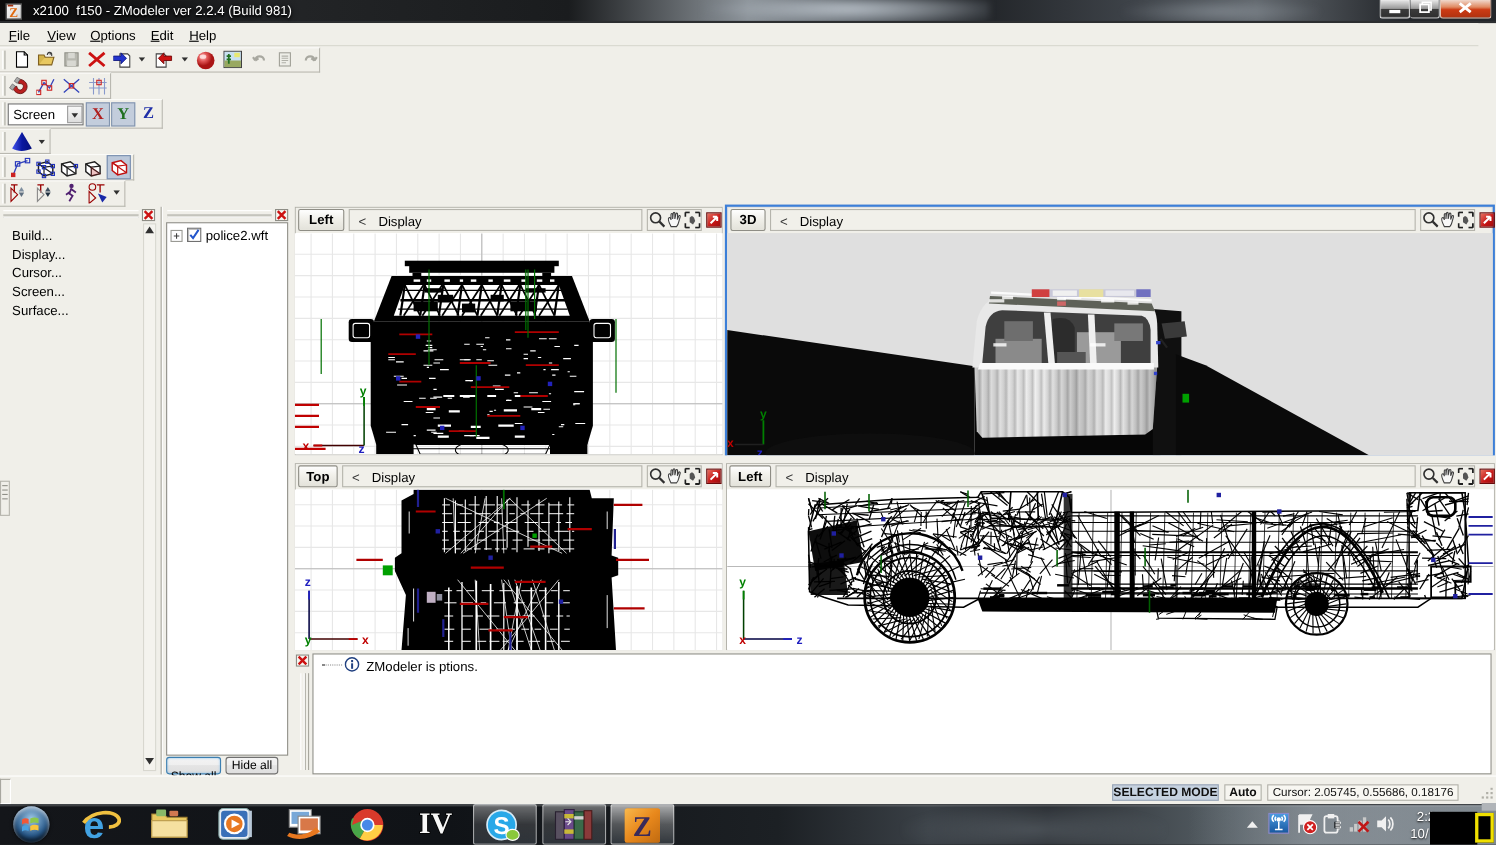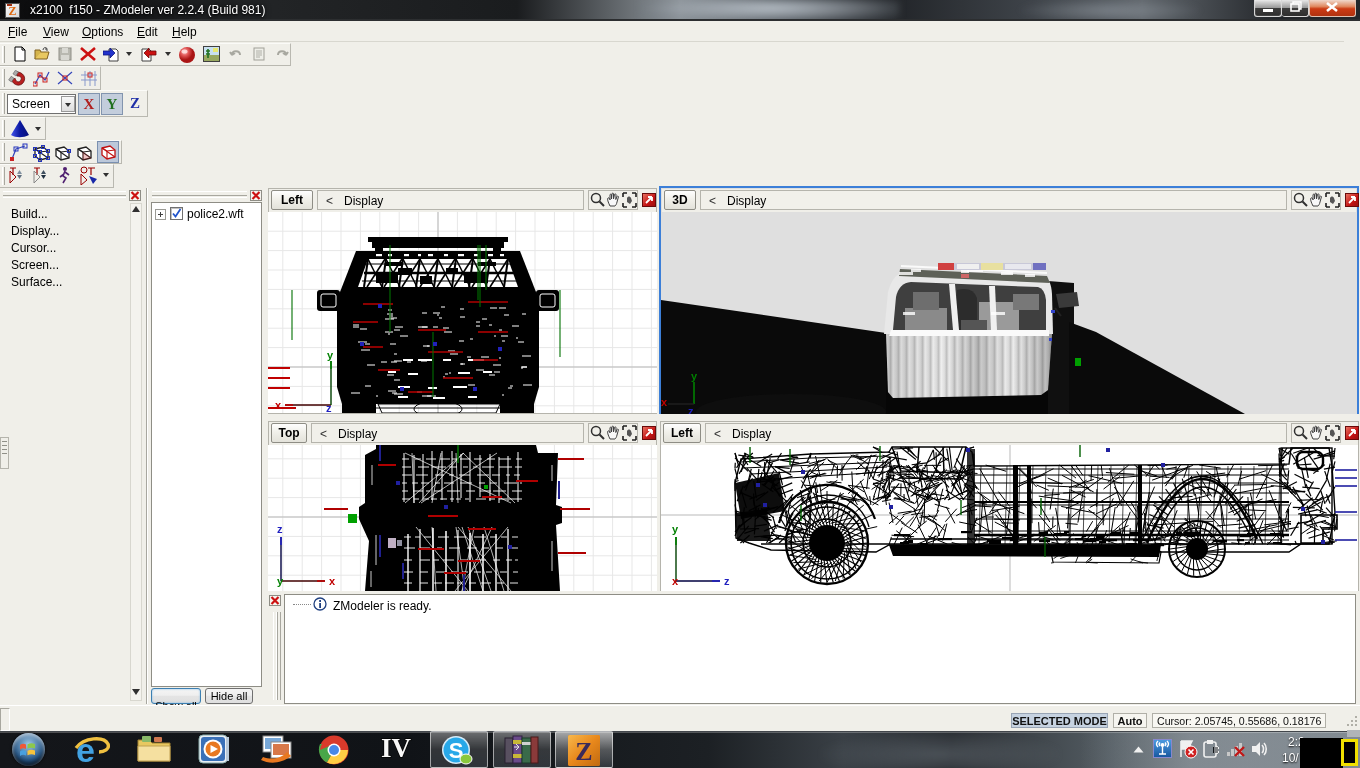--- a/index.html
+++ b/index.html
@@ -1936,21 +1936,21 @@
 <div class="abs" style="left:276px;top:612px;width:5px;height:88px;border-left:1px solid #fff;border-right:1px solid #a8a79f"></div>
 <div class="abs" style="left:284px;top:594px;width:1072px;height:110px;background:#fff;border:1px solid #8e8d85">
     <div style="position:absolute;left:8px;top:9px;width:18px;border-top:1px dotted #888"></div>
     <div style="position:absolute;left:28px;top:2px">
       <svg width="15" height="15" viewBox="0 0 15 15" style="">
         <circle cx="7" cy="7" r="6" fill="#fff" stroke="#204080" stroke-width="1.3"></circle>
         <rect x="6.2" y="3" width="1.8" height="2" fill="#204080"></rect>
         <rect x="6.2" y="6" width="1.8" height="5" fill="#204080"></rect>
       </svg>
     </div>
-    <div style="position:absolute;left:48px;top:4px;font-size:12px;color:#000">ZModeler is ready.</div>
+    <div style="position:absolute;left:48px;top:4px;font-size:12px;color:#000">ZModeler is ptions.</div>
   </div>
 <div class="abs" style="left:0;top:437px;width:9px;height:32px;background:#f0efe9;border:1px solid #b5b4ac">
     <div style="border-top:1px solid #909088;margin:3px 1px"></div>
     <div style="border-top:1px solid #909088;margin:3px 1px"></div>
     <div style="border-top:1px solid #909088;margin:3px 1px"></div>
     <div style="border-top:1px solid #909088;margin:3px 1px"></div>
   </div>
 <div class="abs" style="left:0;top:705px;width:1360px;height:26px;background:#f0efe9;border-top:1px solid #fff">
     <div style="position:absolute;left:0;top:2px;width:10px;height:23px;border:1px solid;border-color:#a8a79f #fff #fff #a8a79f"></div>
     <div style="position:absolute;left:1011px;top:7px;width:97px;height:15px;background:#c6d2e0;border:1px solid #98a4b4;text-align:center;font-size:11px;font-weight:bold;color:#101010;line-height:14px">SELECTED MODE</div>

